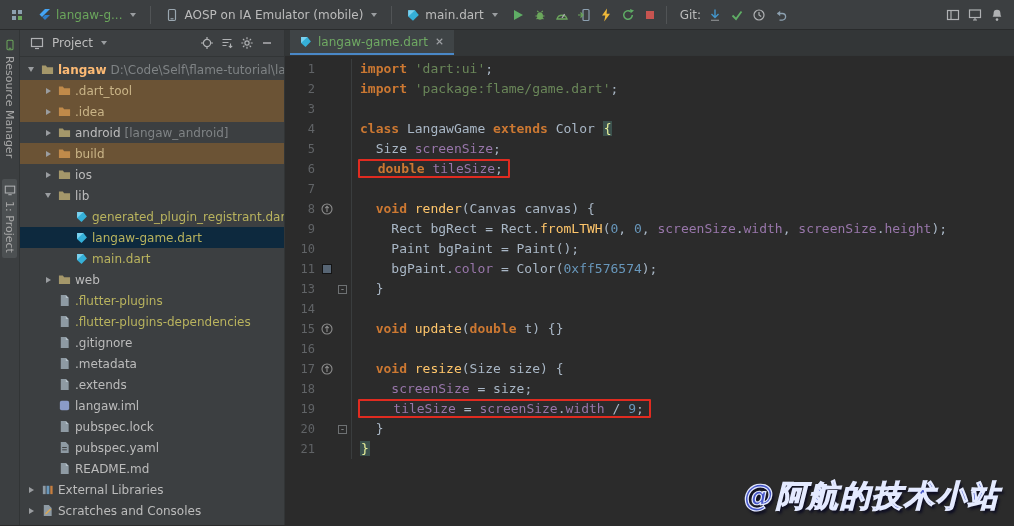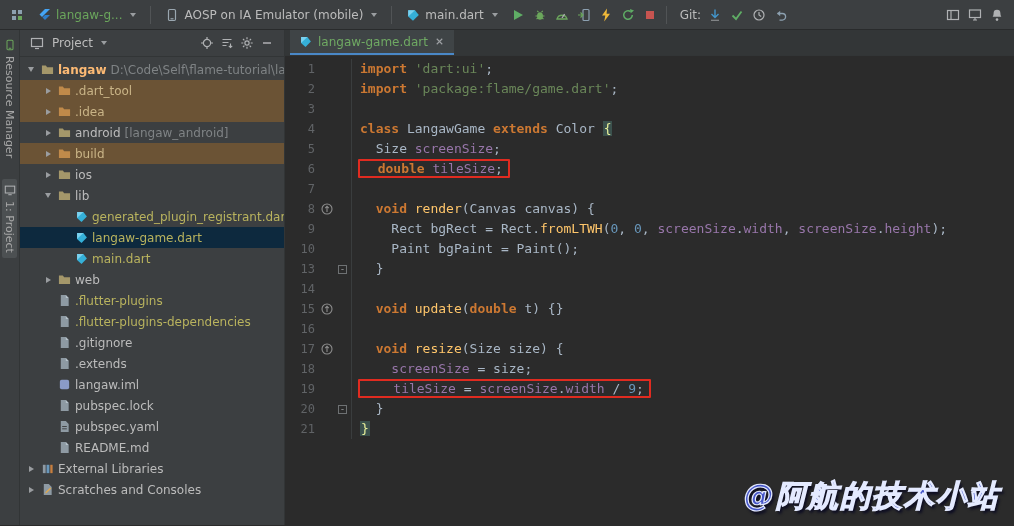--- a/index.html
+++ b/index.html
@@ -475,20 +475,30 @@
             <span class="tlbl">.gitignore</span>
           </div>
           <div class="trow" style="padding-left: 23px;">
             <span class="tchev"></span>
             <span class="ticon">
               <svg viewBox="0 0 14 14">
                 <path d="M3 1.2h5.4l3.1 3.1v8.5H3z" fill="#8e9aa3"></path>
                 <path d="M8.4 1.2v3.1h3.1z" fill="#b6c2ca"></path>
               </svg>
             </span>
+            <span class="tlbl">.metadata</span>
+          </div>
+          <div class="trow" style="padding-left: 23px;">
+            <span class="tchev"></span>
+            <span class="ticon">
+              <svg viewBox="0 0 14 14">
+                <path d="M3 1.2h5.4l3.1 3.1v8.5H3z" fill="#8e9aa3"></path>
+                <path d="M8.4 1.2v3.1h3.1z" fill="#b6c2ca"></path>
+              </svg>
+            </span>
             <span class="tlbl">.extends</span>
           </div>
           <div class="trow" style="padding-left: 23px;">
             <span class="tchev"></span>
             <span class="ticon">
               <svg viewBox="0 0 14 14">
                 <rect x="2" y="2" width="10" height="10" rx="2" fill="#8a9bc7"></rect>
               </svg>
             </span>
             <span class="tlbl">langaw.iml</span>
@@ -649,20 +659,30 @@
           <div class="cl">
             <span class="gut">
               <span class="ln">10</span>
               <span class="gi"></span>
               <span class="fd"></span>
             </span>
             <span class="ct"><span class="t-tx">    Paint bgPaint = Paint();</span></span>
           </div>
           <div class="cl">
             <span class="gut">
+              <span class="ln">11</span>
+              <span class="gi">
+                <span class="swatchbox" style="background: rgb(87, 101, 116);"></span>
+              </span>
+              <span class="fd"></span>
+            </span>
+            <span class="ct"><span class="t-tx">    bgPaint.</span><span class="t-fld">color</span><span class="t-tx"> = Color(</span><span class="t-num">0xff576574</span><span class="t-tx">);</span></span>
+          </div>
+          <div class="cl">
+            <span class="gut">
               <span class="ln">13</span>
               <span class="gi"></span>
               <span class="fd">
                 <span class="foldbox">-</span>
               </span>
             </span>
             <span class="ct"><span class="t-tx">  }</span></span>
           </div>
           <div class="cl">
             <span class="gut">

